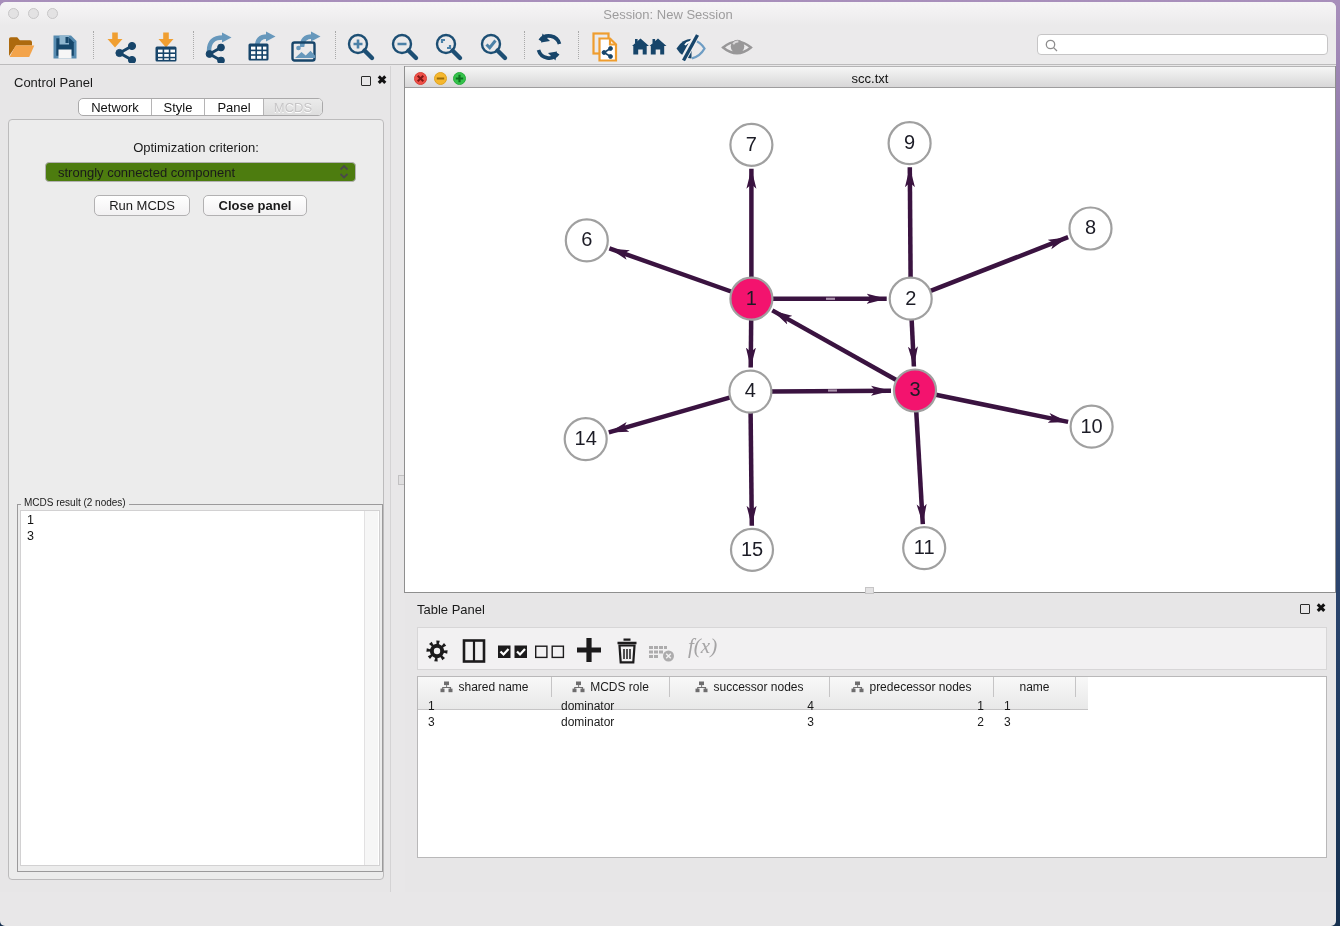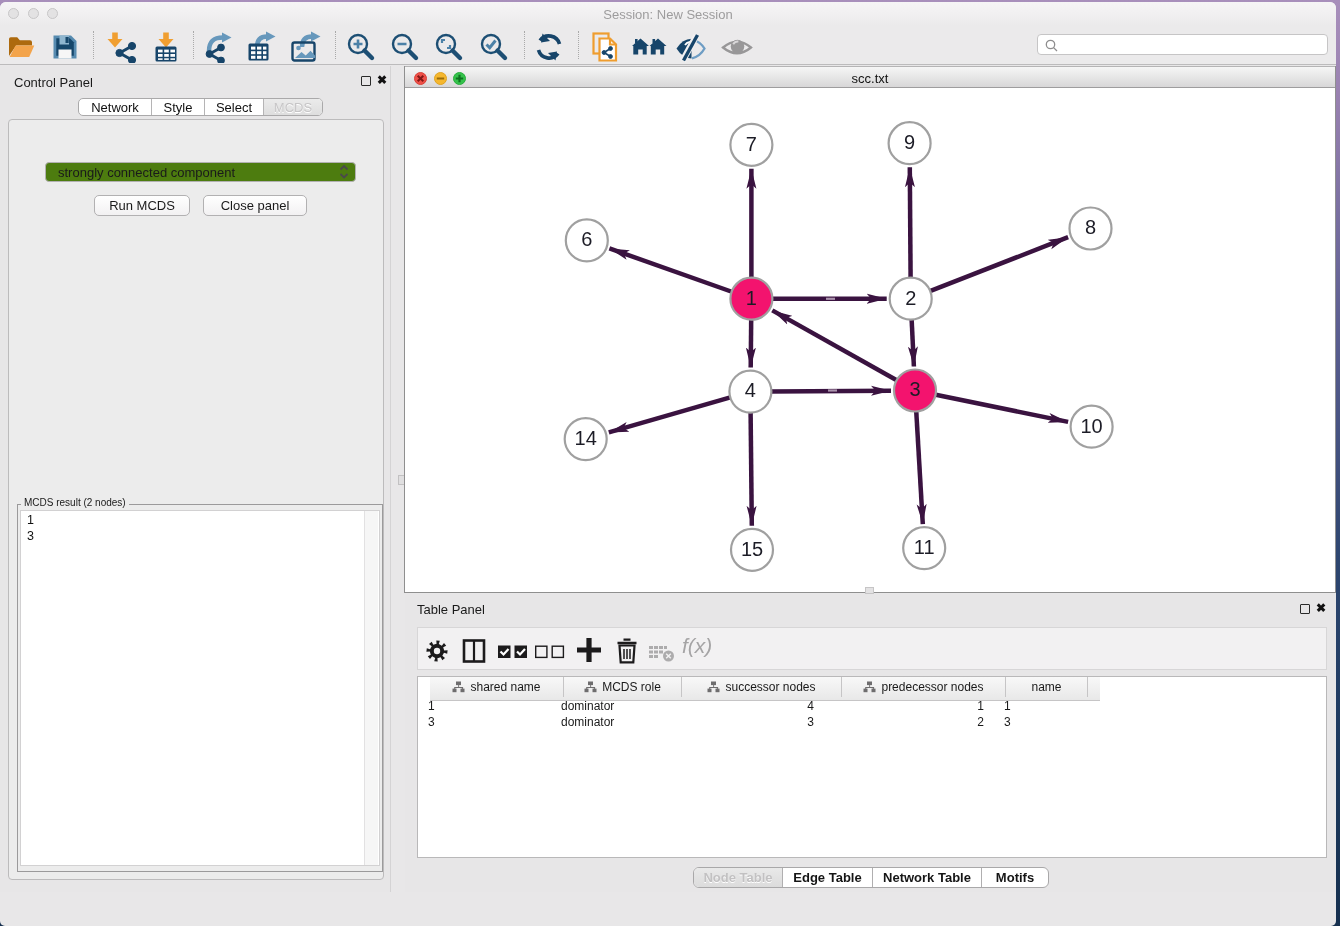--- a/index.html
+++ b/index.html
@@ -64,21 +64,21 @@
   border-top:1px solid #b5b4b5;}
 .light { position:absolute; top:5px; width:13px; height:13px; border-radius:50%; text-align:center; } .light svg{display:block;margin:0 auto;}
 #netname { position:absolute; top:4px; left:0; width:930px; text-align:center; font-size:13px; color:#111; }
 
 #tpanel { position:absolute; left:405px; top:592px; width:931px; height:298px; background:#e7e6e7; }
 #tphead { position:absolute; left:12px; top:8px; font-size:13px; color:#1a1a1a; }
 #ttool { position:absolute; left:12px; top:33px; width:910px; height:43px;
   background:#f2f1f2; border:1px solid #d7d6d7; }
 #ttable { position:absolute; left:12px; top:82px; width:910px; height:182px;
   background:#fff; border:1px solid #b9b8b9; }
-#thead { position:absolute; left:12px; top:0; width:670px; height:24px;
+#thead { position:absolute; left:0; top:0; width:670px; height:33px;
   background:linear-gradient(#f8f8f8,#e8e8e8); border-bottom:1px solid #c6c5c6;text-align:center; }
 .thcol { position:absolute; top:0; height:20px; font-size:12px; color:#1a1a1a;
   display:flex; align-items:center; justify-content:center; border-right:1px solid #c6c5c6; }
 .trow { position:absolute; left:0; width:908px; height:16px; font-size:12px; color:#1a1a1a; }
 .tcell { position:absolute; top:1px; }
 #ttabs { position:absolute; left:288px; top:273px; height:21px; display:flex;
   border:1px solid #a9a8a9; border-radius:6px; overflow:hidden; background:#fff; }
 .ttab { height:21px; line-height:20px; font-size:13px; font-weight:bold; text-align:center;
   color:#151515; border-right:1px solid #b0afb0; }
 .ttab:last-child { border-right:none; }
@@ -245,31 +245,32 @@
       </svg>
     </div>
   </div>
   <div id="cpanel">
     <div id="cphead">Control Panel</div>
     <div class="undock" style="left:361px; top:10px;"></div>
     <div class="xclose" style="left:377px; top:7px;">✖</div>
     <div id="cptabs">
       <div class="cptab" style="width:73px">Network</div>
       <div class="cptab" style="width:53px">Style</div>
-      <div class="cptab" style="width:59px">Select</div>
+      <div class="cptab" style="width:59px">Panel</div>
       <div class="cptab" style="width:58px; background:linear-gradient(#ebebeb,#dcdcdc); color:#c6c5c6; text-shadow:0 1px 0 #fff;">MCDS</div>
     </div>
     <div id="cpbody">
+      <div style="position:absolute; left:0; top:20px; width:374px; text-align:center; font-size:13px; color:#1a1a1a;">Optimization criterion:</div>
       <div id="combo">strongly connected component
         <svg width="12" height="16" viewBox="0 0 12 16" style="position:absolute; right:5px; top:1px;">
           <path d="M2.5 5.5 L6 2 L9.5 5.5 M2.5 10 L6 13.5 L9.5 10" fill="none" stroke="#4a4a4a" stroke-width="1.8"></path>
         </svg>
       </div>
       <div class="btn" style="left:85px; top:75px; width:96px;">Run MCDS</div>
-      <div class="btn" style="left:194px; top:75px; width:104px;">Close panel</div>
+      <div class="btn" style="left:194px; top:75px; width:104px;font-weight:bold;">Close panel</div>
       <div id="mcdsbox">
         <div id="mcdslabel">MCDS result (2 nodes)</div>
         <div id="mcdslist">1<br>3
           <div id="mscroll"></div>
         </div>
       </div>
     </div>
     <div id="vgrip"></div>
   </div>
   <div id="netwin">
@@ -377,21 +378,21 @@
             <rect x="17" y="11" width="3" height="3"></rect>
           <rect x="2" y="15.5" width="4" height="3"></rect>
             <rect x="7" y="15.5" width="4" height="3"></rect>
             <rect x="12" y="15.5" width="4" height="3"></rect>
           <rect x="2" y="20" width="4" height="3"></rect>
             <rect x="7" y="20" width="4" height="3"></rect>
         </g>
         <circle cx="21.5" cy="21" r="5.5" fill="#adacad"></circle>
         <path d="M19.2 18.7 l4.6 4.6 M23.8 18.7 l-4.6 4.6" stroke="#f2f1f2" stroke-width="1.5"></path>
       </svg>
-      <div style="position:absolute;left:264px;top:6px;width:40px;font-family:Liberation Sans, sans-serif;font-style:italic;font-size:21px;color:#a5a4a5;">f(x)</div>
+      <div style="position:absolute;left:270px;top:6px;width:40px;font-family:Liberation Serif, serif;font-style:italic;font-size:21px;color:#a5a4a5;">f(x)</div>
     </div>
     <div id="ttable">
 
       <div id="thead">
         <div class="thcol" style="left:0; width:134px;"><svg width="13" height="12" viewBox="0 0 13 12" style="margin-right:5px">
               <g fill="#6e6d6e">
                 <rect x="4" y="0.5" width="5" height="3.6"></rect>
                 <rect x="0.5" y="7.6" width="4" height="3.6"></rect>
                 <rect x="8.5" y="7.6" width="4" height="3.6"></rect>
                 <path d="M6.2 4 h0.9 v2 h-0.9 z M2.2 6 h8.9 v1 h-8.9 z M2.2 6 h1 v2 h-1 z M9.9 6 h1 v2 h-1 z"></path>
@@ -431,21 +432,15 @@
         <span class="tcell" style="left:586px">1</span>
       </div>
       <div class="trow" style="top:37px">
         <span class="tcell" style="left:10px">3</span>
         <span class="tcell" style="left:143px">dominator</span>
         <span class="tcell" style="left:380px; width:16px; text-align:right">3</span>
         <span class="tcell" style="left:550px; width:16px; text-align:right">2</span>
         <span class="tcell" style="left:586px">3</span>
       </div>
     </div>
-    <div id="ttabs">
-      <div class="ttab" style="width:89px; background:linear-gradient(#e9e9e9,#dadada); color:#c2c1c2; text-shadow:0 1px 0 #fff;">Node Table</div>
-      <div class="ttab" style="width:90px">Edge Table</div>
-      <div class="ttab" style="width:109px">Network Table</div>
-      <div class="ttab" style="width:66px">Motifs</div>
-    </div>
   </div>
   <div id="hgrip" style="position:absolute; left:865px; top:585px; width:9px; height:7px; background:#e3e2e3; border:1px solid #c6c5c6;"></div>
 </div>
 
 </body></html>

